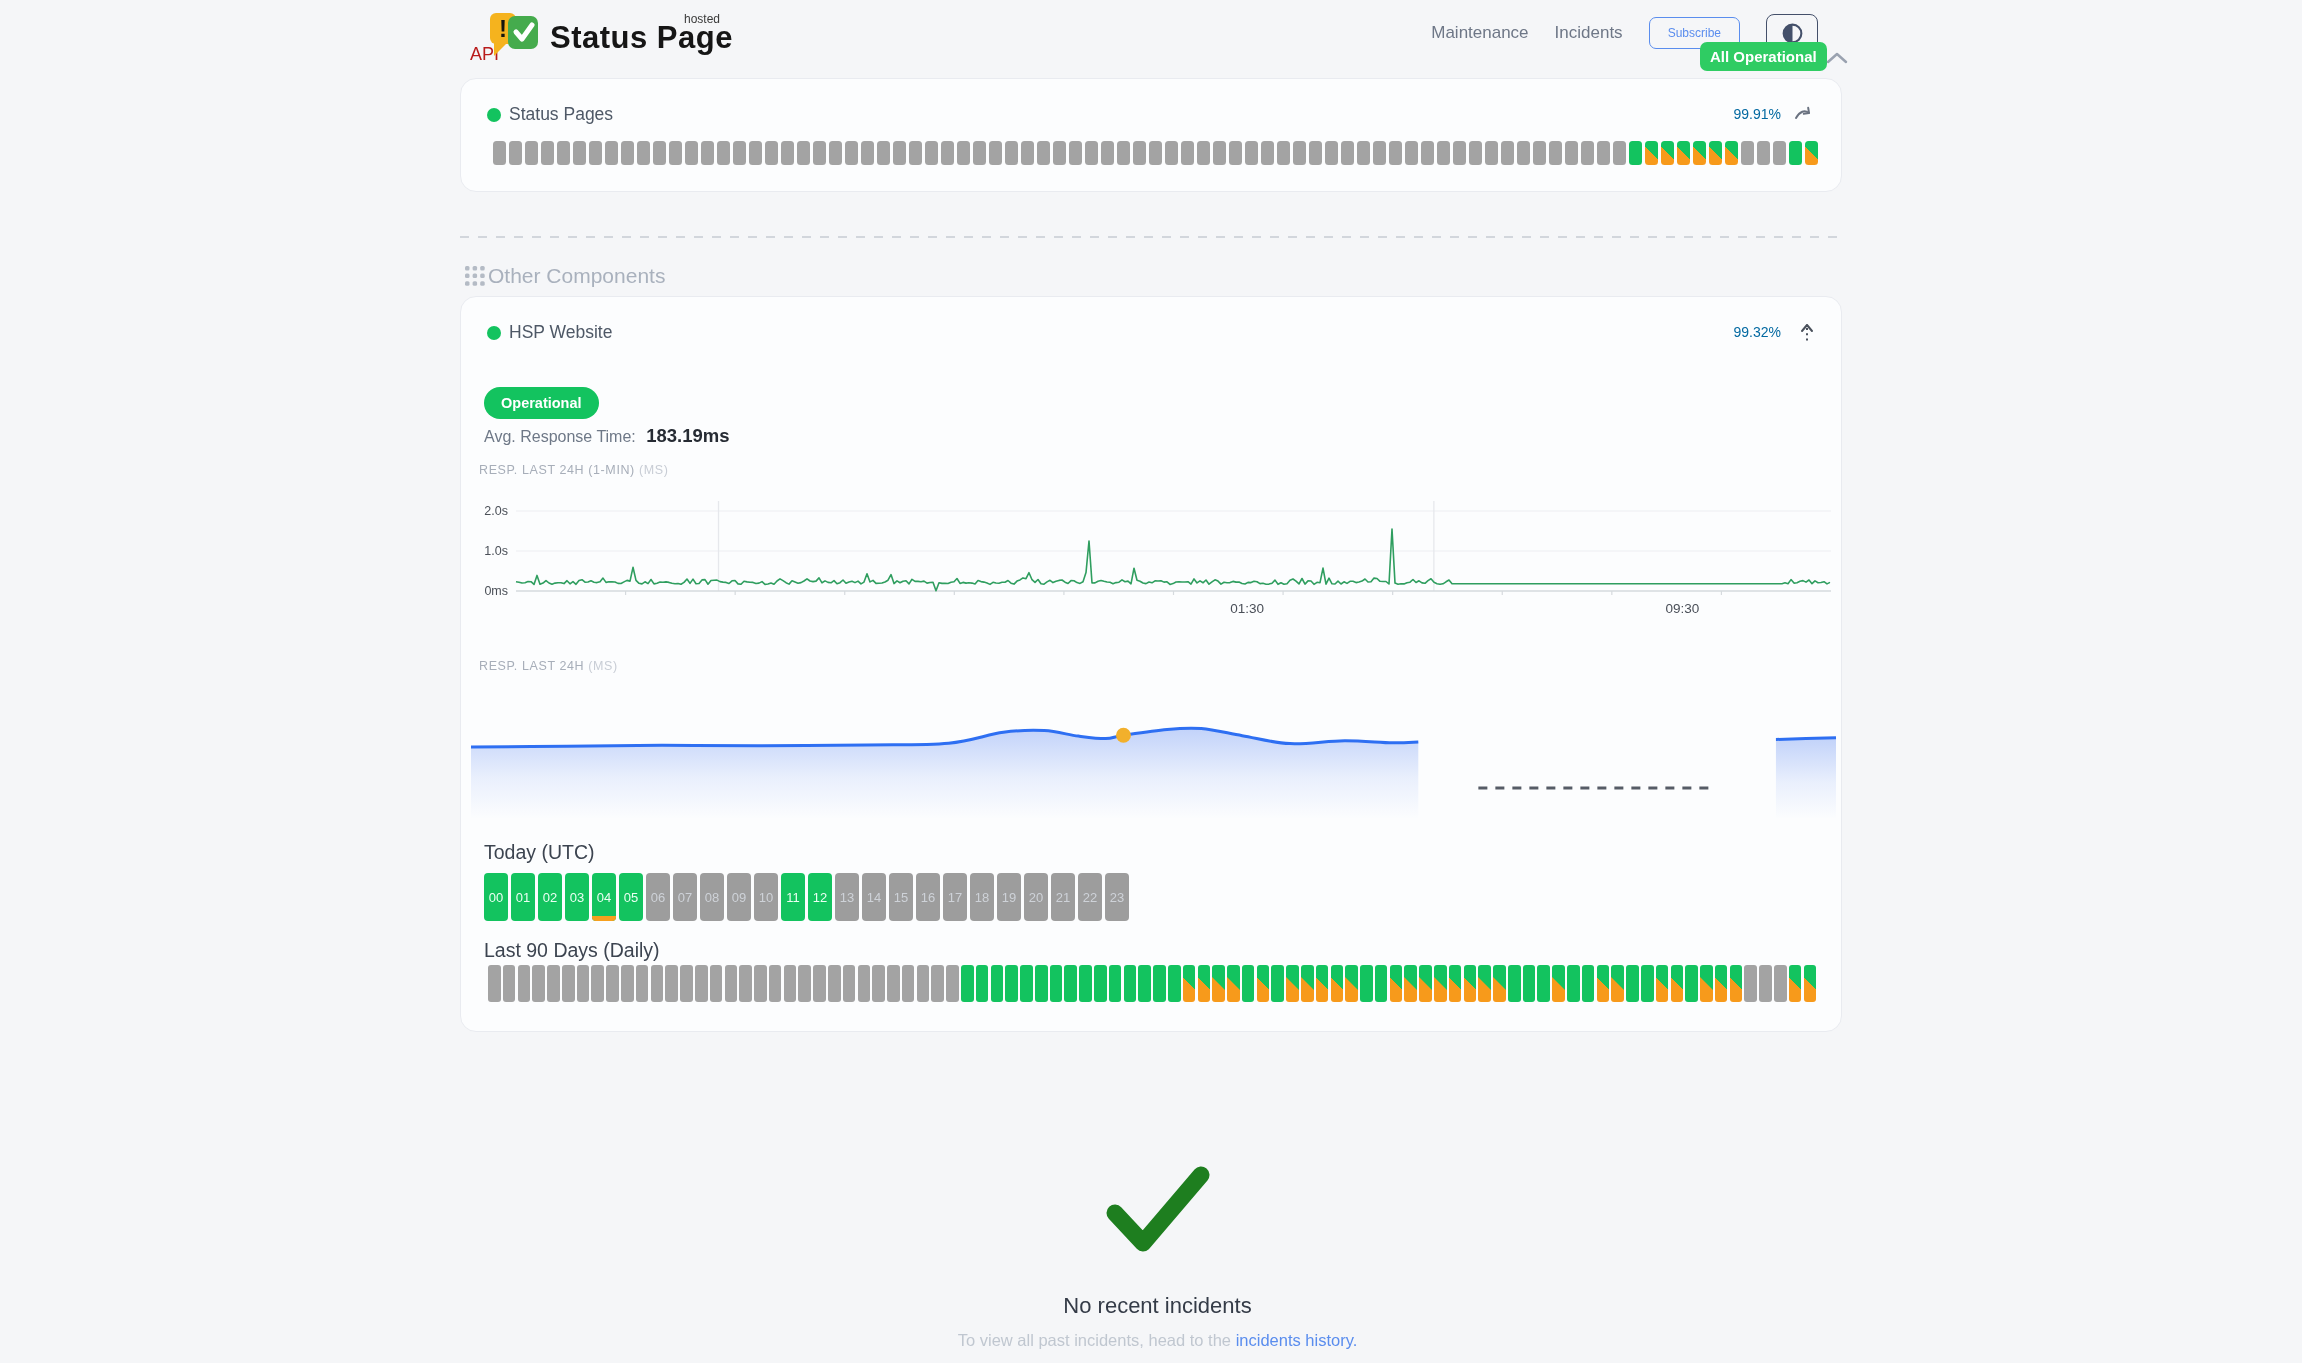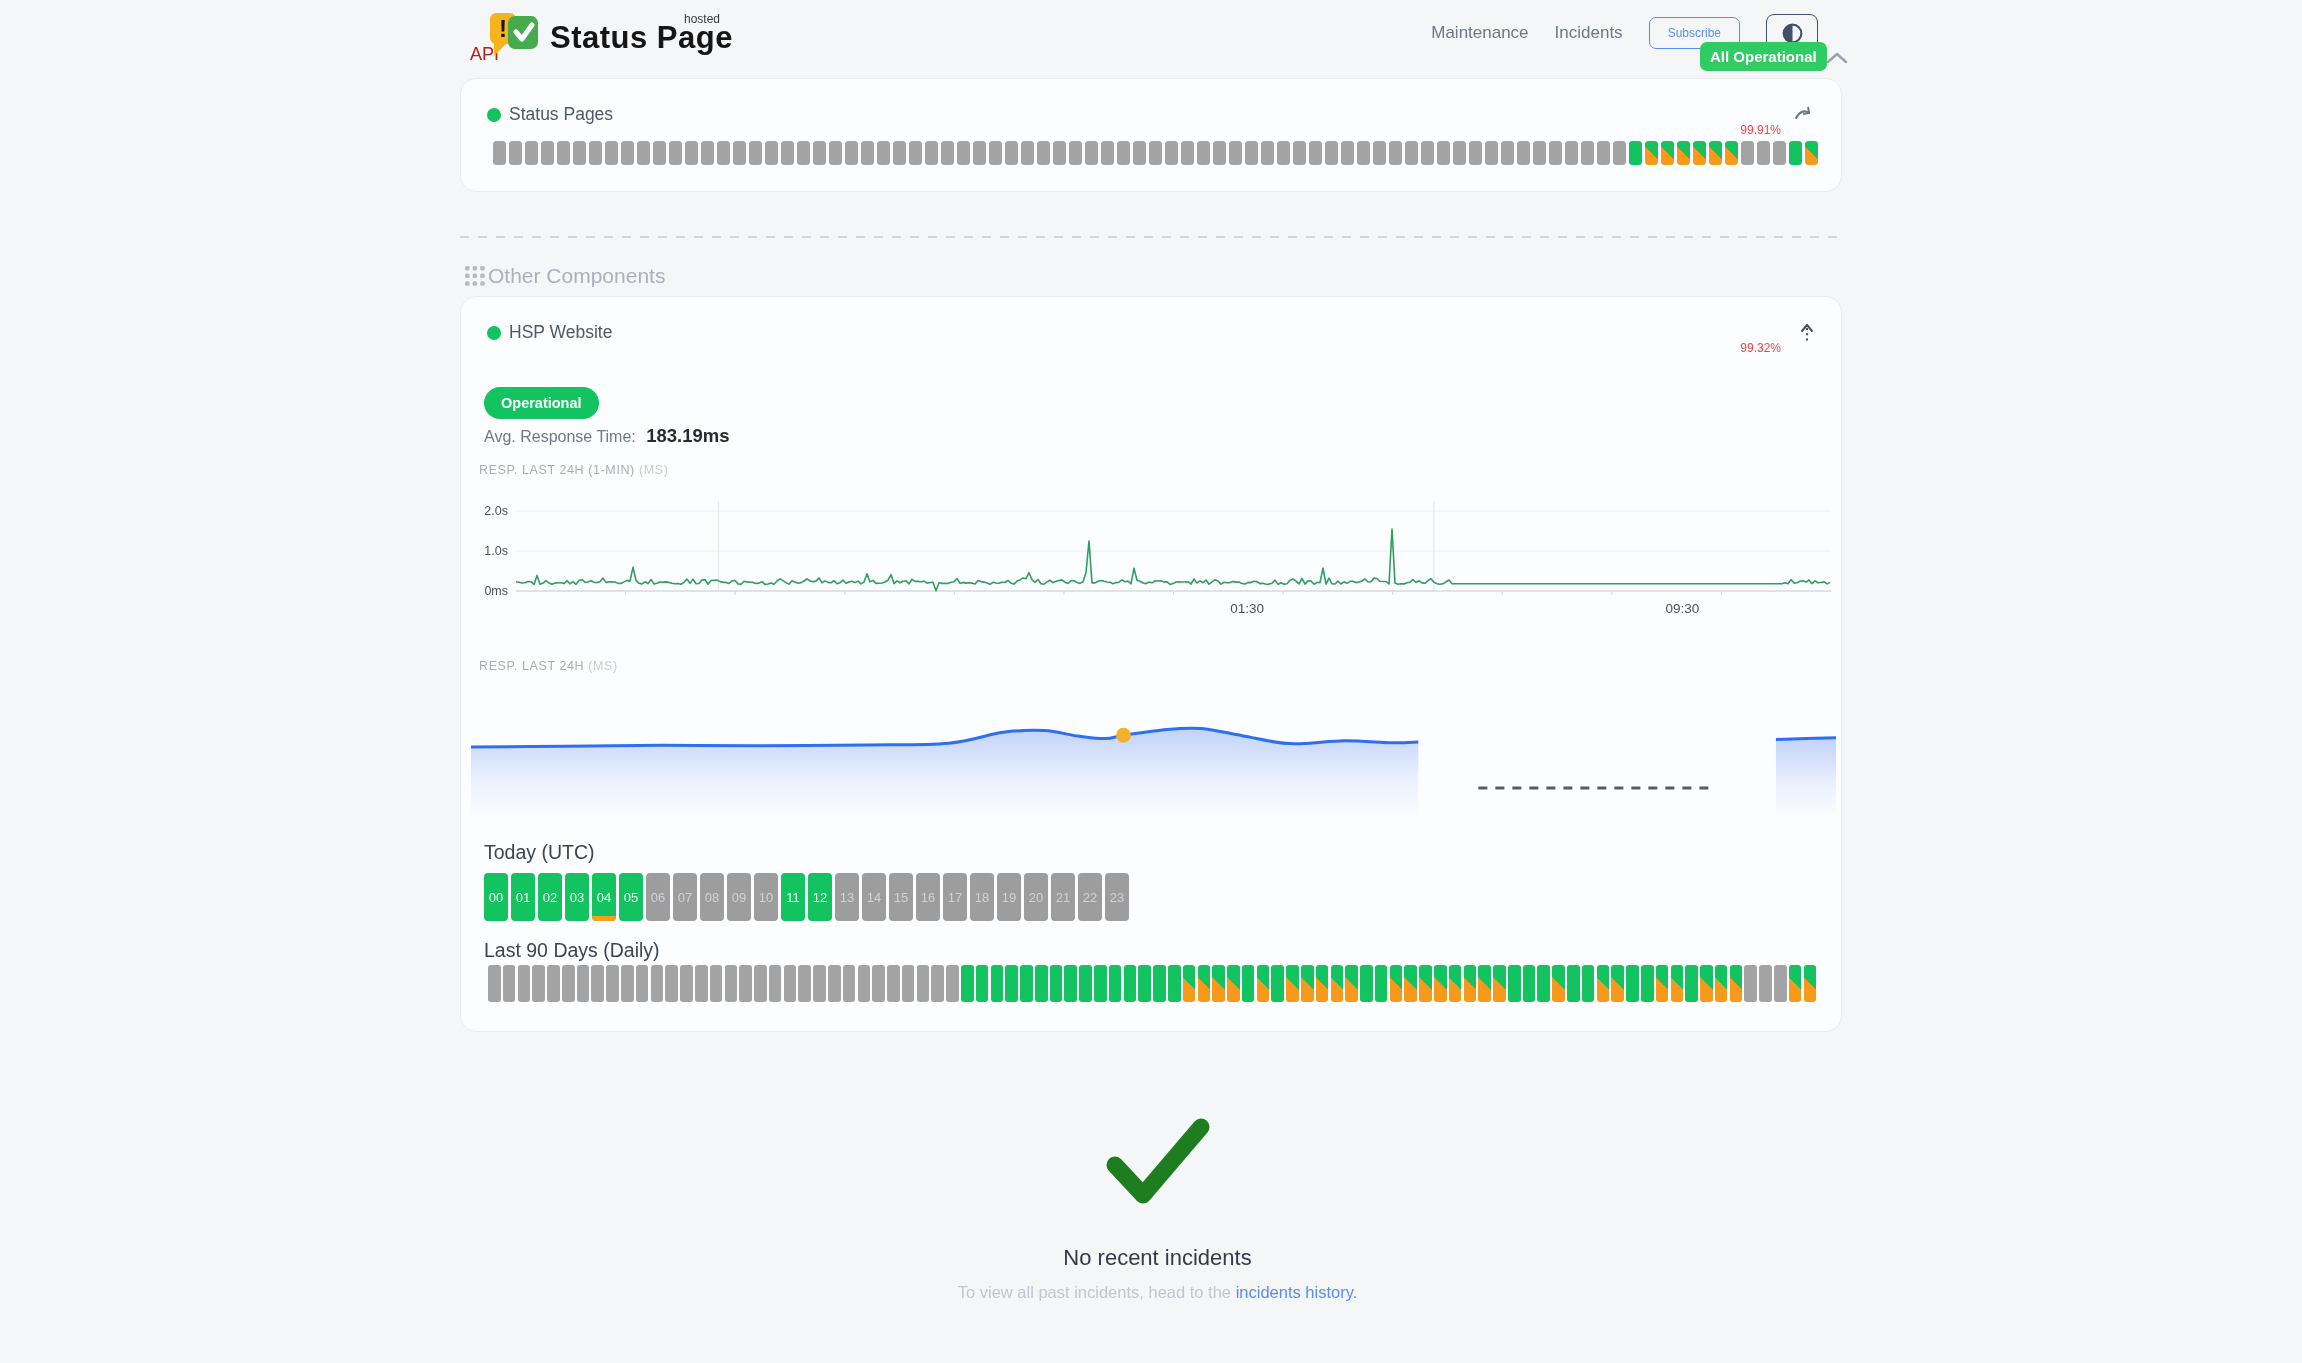--- a/index.html
+++ b/index.html
@@ -43,21 +43,21 @@
   .section-head-label { font-size: 21px; color: #a9b1bd; }
 
   
   .card { position: absolute; background: #fcfdfe; border: 1.5px solid #e9ebf0; border-radius: 16px; }
   .card-api { left: 460px; top: 78px; width: 1382px; height: 114px; }
   .card-hsp { left: 460px; top: 296px; width: 1382px; height: 736px; }
 
   .comp-row { position: absolute; left: 26px; right: 26px; top: 22px; height: 28px; cursor: pointer; }
   .comp-dot { position: absolute; left: 0; top: 7px; width: 14px; height: 14px; border-radius: 50%; background: #13c35f; }
   .comp-name { position: absolute; left: 22px; top: 3px; font-size: 17.5px; color: #4e5866; }
-  .comp-pct { position: absolute; right: 34px; top: 22px; font-size: 12px; color: #ef4444; }
+  .comp-pct { position: absolute; right: 34px; top: 5px; font-size: 14px; color: #0369a1; }
   .comp-expand { position: absolute; right: 0; top: 3px; }
 
   .bars-row { position: absolute; left: 32px; top: 62px; display: flex; gap: 3px; }
   .bar { width: 13px; height: 24px; border-radius: 3.5px; }
   .bar.e { background: #a3a3a3; }
   .bar.u { background: #13c35f; }
   .bar.p { background: linear-gradient(45deg, #f79a1b 0 49%, #13c35f 51% 100%); }
 
   .divider { position: absolute; left: 460px; top: 236px; width: 1382px; height: 2px;
     background: repeating-linear-gradient(90deg, #d2d6dc 0 9px, transparent 9px 18px); }
@@ -83,21 +83,21 @@
   .hour.e { background: #9d9d9d; color: #ced2d8; }
   .hour .mark { position: absolute; left: 0; bottom: 0; width: 100%; height: 5px; background: #f7a01e; }
 
   .days-row { position: absolute; left: 27px; top: 668px; display: flex; gap: 2.2px; }
   .day { width: 12.6px; height: 37px; border-radius: 3px; }
   .day.e { background: #a3a3a3; }
   .day.u { background: #13c35f; }
   .day.p { background: linear-gradient(45deg, #f79a1b 0 49%, #13c35f 51% 100%); }
 
   
-  .no-incidents { position: absolute; left: 0; width: 100%; top: 1117px; text-align: center; padding-left: 13px; }
+  .no-incidents { position: absolute; left: 0; width: 100%; top: 1165px; text-align: center; padding-left: 13px; }
   .ni-head { font-size: 22px; color: #343b47; margin-top: 36px; }
   .ni-sub { font-size: 16.5px; color: #c0c7d0; margin-top: 12px; }
   .ni-sub a { color: #5a8dee; text-decoration: none; cursor: pointer; }
 
   svg text { font-family: "Liberation Sans", sans-serif; }
 </style>
 </head>
 <body>
 
 <div class="stage">

